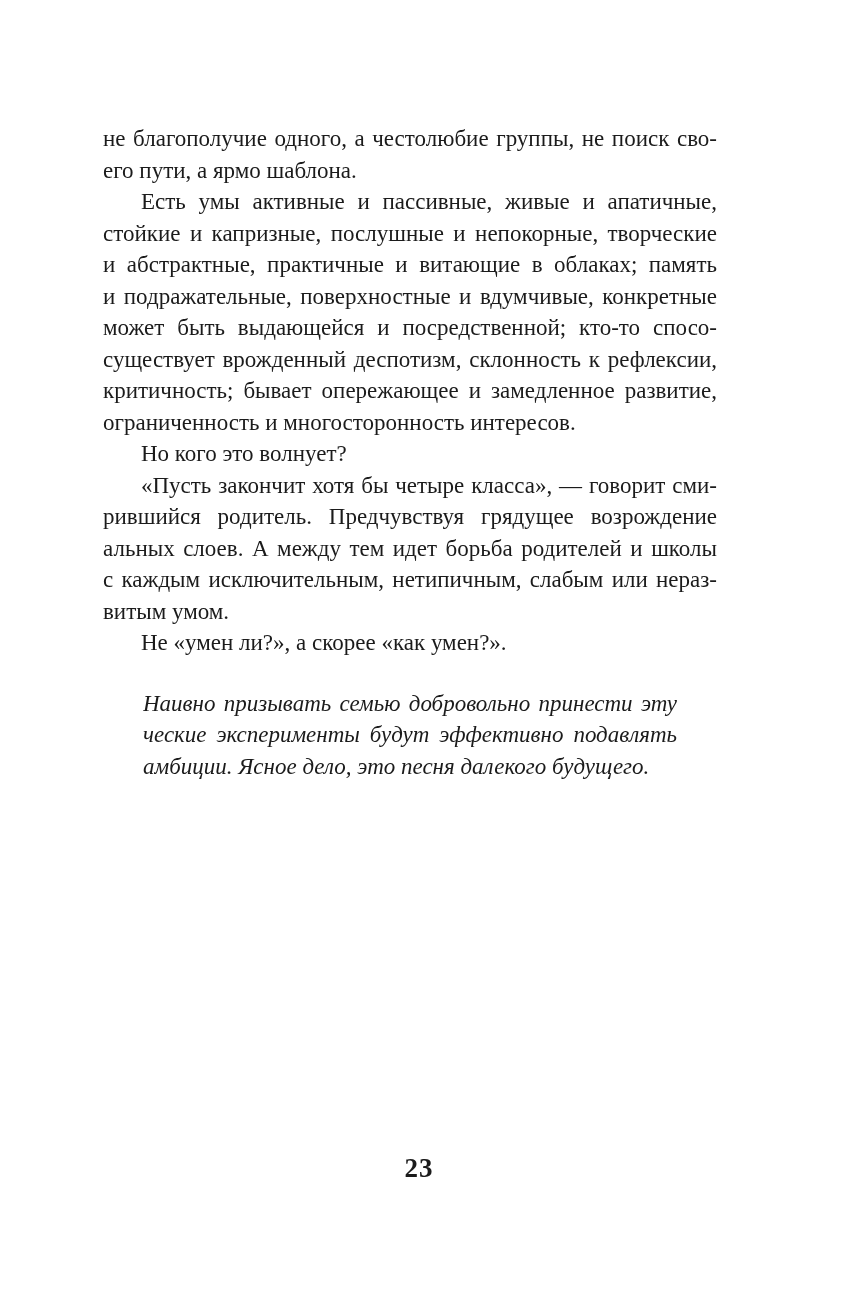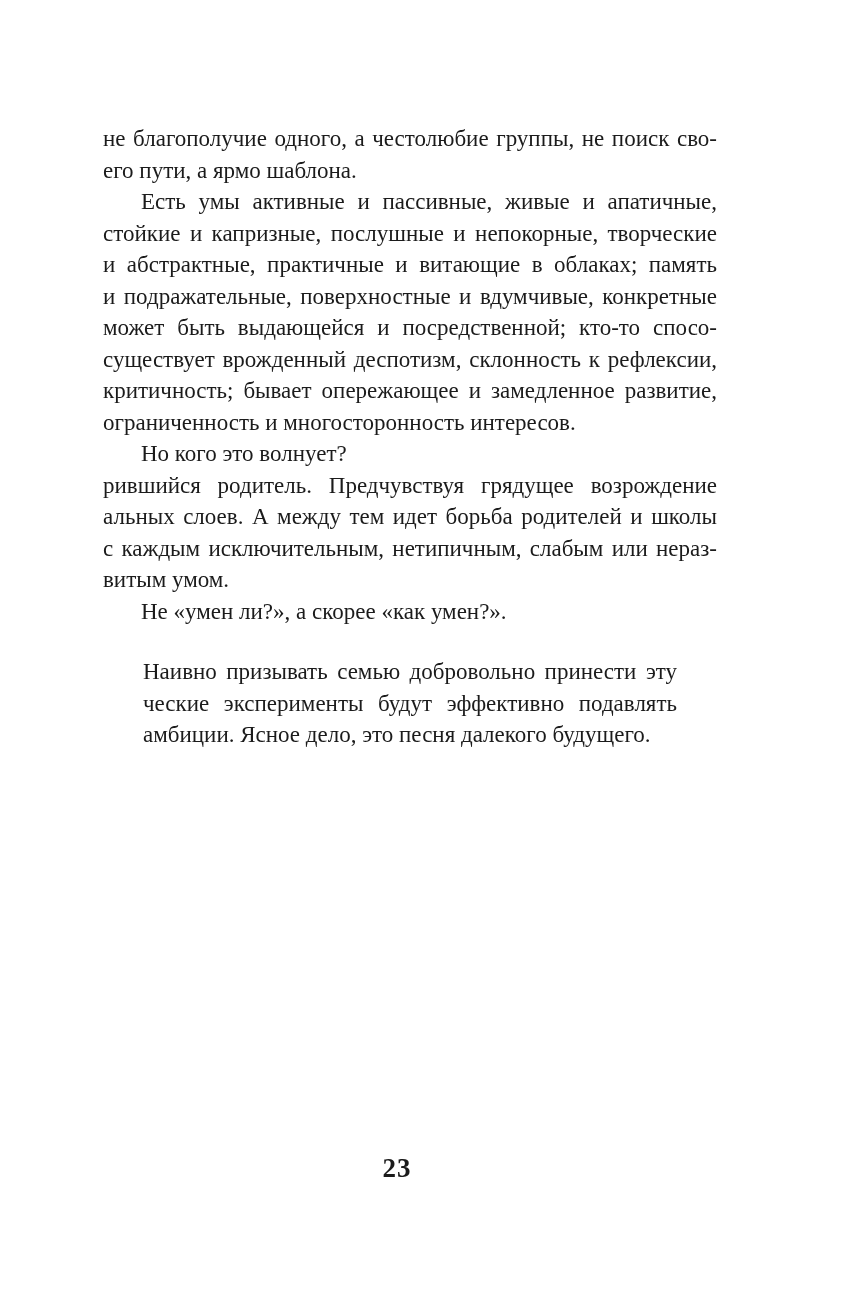--- a/index.html
+++ b/index.html
@@ -30,25 +30,26 @@
     overflow: hidden;
     text-align: left;
   }
   .j {
     text-align: justify;
     text-align-last: justify;
   }
   .ind { text-indent: 38px; }
   .quote-block {
     margin: 29px 40px 0 40px;
+    font-style: italic;
   }
   .em-italic { }
   .folio {
     position: absolute;
-    left: 90px;
+    left: 112px;
     top: 1153px;
     width: 614px;
     text-align: center;
     font-weight: bold;
     font-size: 27px;
     letter-spacing: 1px;
   }
 </style>
 </head>
 <body>
@@ -70,20 +71,21 @@
       <div class="line j">существует врожденный деспотизм, склонность к рефлексии,</div>
       <div class="line j">критичность; бывает опережающее и замедленное развитие,</div>
       <div class="line">ограниченность и многосторонность интересов.</div>
     </div>
 
     <div class="para">
       <div class="line ind">Но кого это волнует?</div>
     </div>
 
     <div class="para">
+      <div class="line j ind">«Пусть закончит хотя бы четыре класса», — говорит сми-</div>
       <div class="line j">рившийся родитель. Предчувствуя грядущее возрождение</div>
       <div class="line j">альных слоев. А между тем идет борьба родителей и школы</div>
       <div class="line j">с каждым исключительным, нетипичным, слабым или нераз-</div>
       <div class="line">витым умом.</div>
     </div>
 
     <div class="para">
       <div class="line ind"><span>Не «умен ли?», а скорее «</span><span class="em-italic">как</span><span> умен?».</span></div>
     </div>
 

